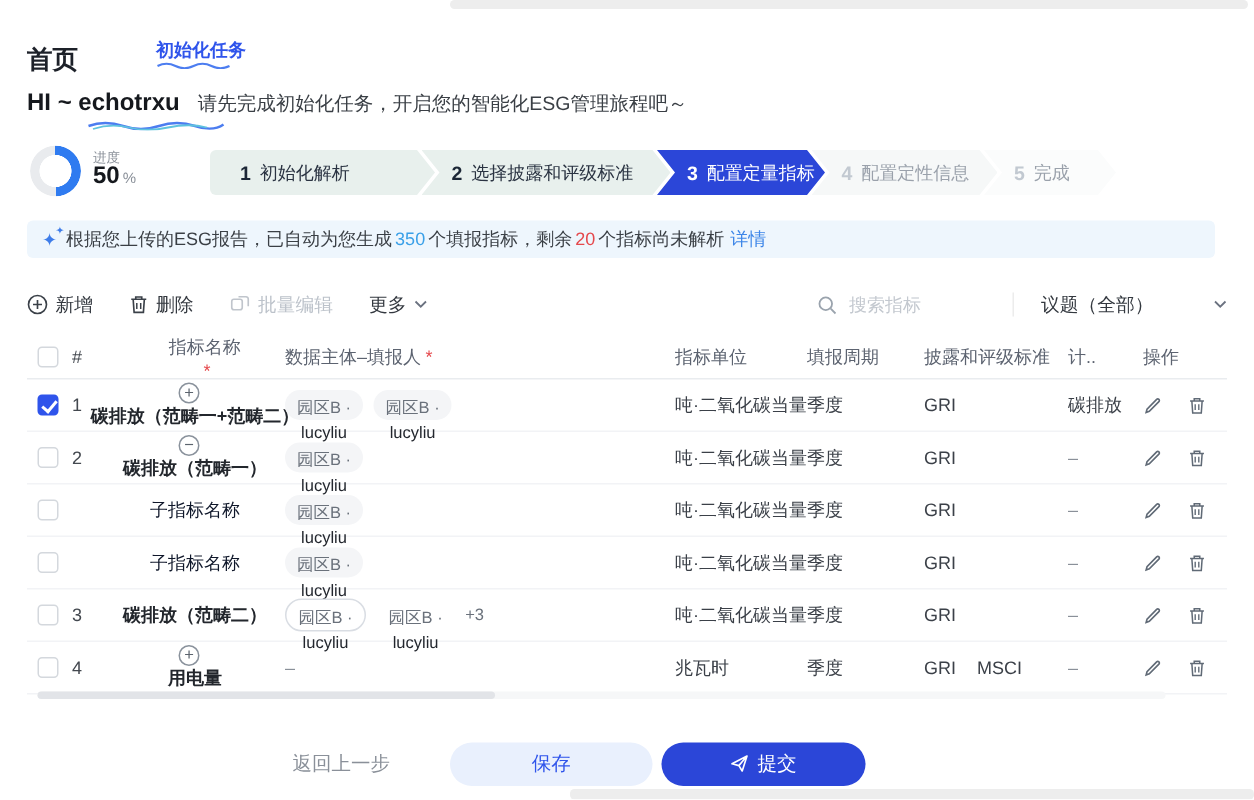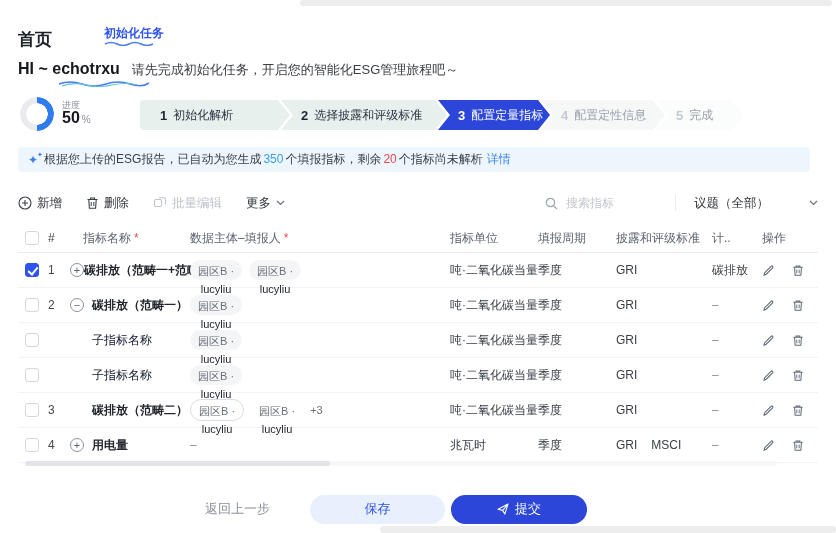--- a/index.html
+++ b/index.html
@@ -57,21 +57,21 @@
   .search input{border:none;outline:none;font-size:12px;width:90px;color:#3a3f45;background:transparent;}
   .search input::placeholder{color:#c3c8cf;}
   .vdiv{width:1px;height:16px;background:#ececec;margin:0 18px 0 10px;}
   .topic{display:flex;align-items:center;gap:40px;color:#33383f;font-size:12.5px;cursor:pointer;}
   
   .table{position:absolute;left:18px;top:224px;width:800px;font-size:12px;}
   .thead{display:flex;align-items:center;height:28px;color:#5c6370;border-bottom:1px solid #e9ecef;}
   .trow{display:flex;align-items:center;height:34px;border-bottom:1px solid #f2f3f6;}
   .c-check{width:30px;display:flex;align-items:center;box-sizing:border-box;padding-left:7px;}
   .c-num{width:22px;color:#43484f;}
-  .c-name{width:120px;display:flex;align-items:center;white-space:nowrap;overflow:visible;}
+  .c-name{width:120px;display:flex;align-items:center;white-space:nowrap;overflow:visible;flex-direction:column;}
   .c-name .ico-slot{width:22px;display:flex;align-items:center;}
   .c-name.hdr{padding-left:13px;box-sizing:border-box;width:120px;}
   .name-b{font-weight:bold;color:#23272d;}
   .name-n{color:#0f172a;}
   .c-subj{width:260px;display:flex;align-items:center;gap:7px;white-space:nowrap;}
   .c-unit{width:88px;white-space:nowrap;}
   .c-period{width:78px;}
   .c-std{width:96px;display:flex;gap:14px;}
   .c-calc{width:50px;white-space:nowrap;}
   .c-act{width:56px;display:flex;gap:17px;align-items:center;}
@@ -87,21 +87,21 @@
   .tag .u{font-weight:normal;color:#23272e;}
   .tag.bordered{background:#fff;border:1px solid #d9dde3;}
   .tag.plainx{background:transparent;}
   .extra{color:#6a717b;font-size:11px;}
   .dash{color:#8a9099;}
   .aicon{cursor:pointer;display:flex;align-items:center;}
   
   .hscroll{position:absolute;left:25px;top:461px;width:752px;height:5px;border-radius:3px;background:#f6f7f8;}
   .hthumb{width:305px;height:5px;border-radius:3px;background:#e2e4e8;cursor:pointer;}
   
-  .footer{position:absolute;left:10px;top:493px;width:764px;height:32px;display:flex;align-items:center;}
+  .footer{position:absolute;left:0;top:493px;width:764px;height:32px;display:flex;align-items:center;}
   .back{position:absolute;left:195px;font-size:13px;color:#8a9099;cursor:pointer;}
   .btn{position:absolute;height:29px;border-radius:15px;display:flex;align-items:center;justify-content:center;
     font-size:13px;cursor:pointer;box-sizing:border-box;gap:6px;}
   .btn.save{left:300px;width:135px;background:#e9f0fd;color:#2f54eb;}
   .btn.submit{left:441px;width:136px;background:#2b46d8;color:#fff;}
   svg{display:block;}
 </style>
 </head>
 <body>
 

